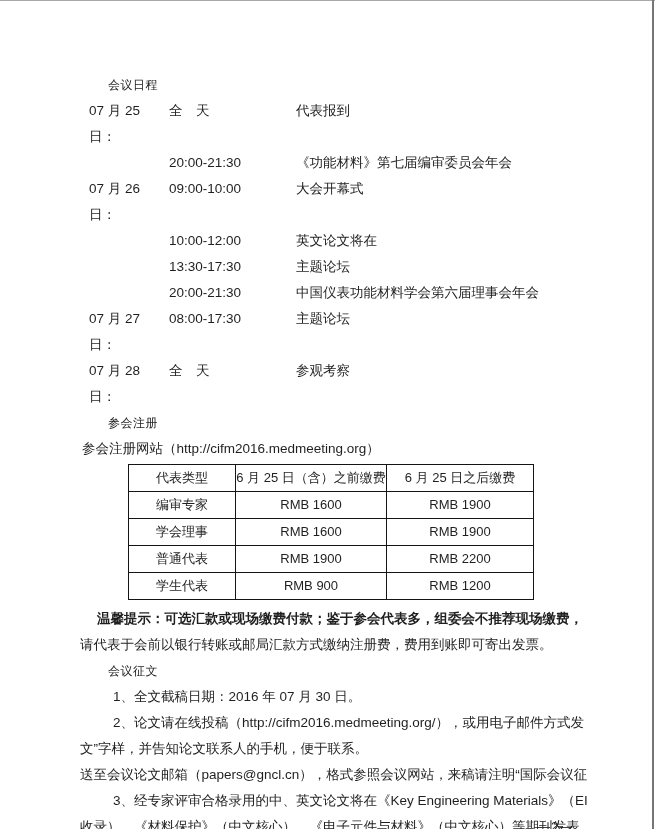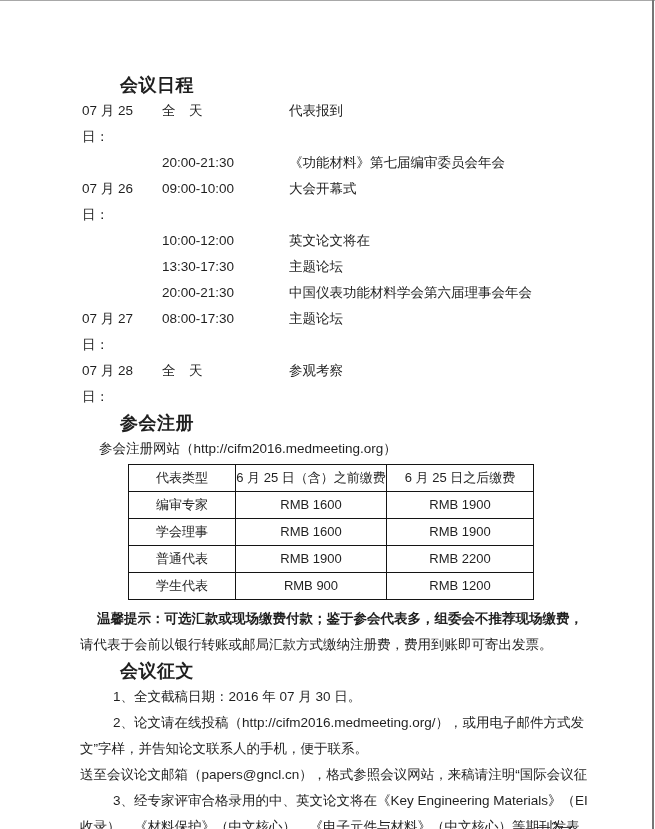--- a/index.html
+++ b/index.html
@@ -23,31 +23,31 @@
   }
   .content {
     position: absolute;
     left: 80px;
     top: 72px;
     width: 500px;
     line-height: 26px;
   }
   .line { white-space: nowrap; }
   .heading {
-    font-weight: 700;
-    font-size: 18px;
-    margin-left: 40px;
+    font-weight: 400;
+    font-size: 12px;
+    margin-left: 28px;
     letter-spacing: 0.5px;
   }
   
-  .sched-row { display: flex; margin-left: 2px; }
+  .sched-row { display: flex; margin-left: 9px; }
   .sched-date { width: 80px; flex: 0 0 auto; }
   .sched-time { width: 127px; flex: 0 0 auto; }
   .sched-desc { flex: 1 1 auto; white-space: nowrap; }
-  .site-line { margin-left: 19px; }
+  .site-line { margin-left: 2px; }
   
   table.fee {
     border-collapse: collapse;
     table-layout: fixed;
     margin: 2px 0 6px 48px;
     width: 405px;
     font-size: 13px;
     padding-left: 12px;
   }
   table.fee td {

